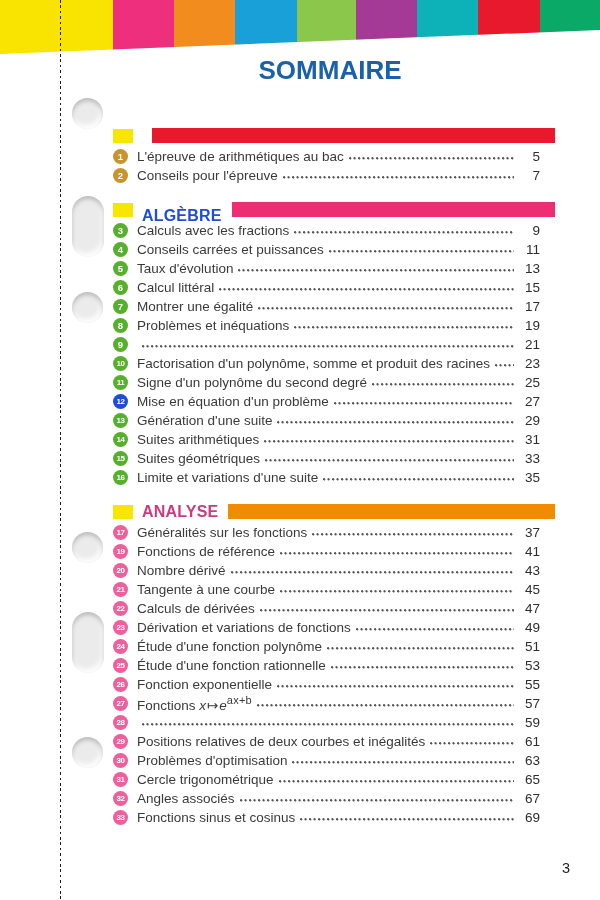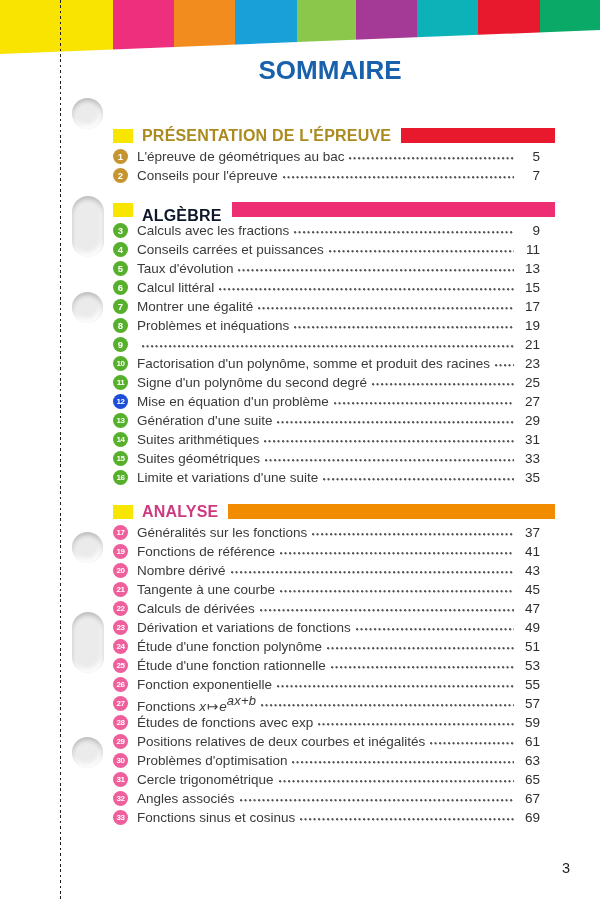--- a/index.html
+++ b/index.html
@@ -44,21 +44,21 @@
   }
   .badge.two { font-size:8px; letter-spacing:-.4px;text-align:center; }
   .row-label { white-space:nowrap; }
   .leader {
     flex:1; align-self:flex-end; height:3px; margin:0 2px 6px 5px;
     background-image:radial-gradient(circle at 1.1px 1.4px, #4d4d4d 1.0px, transparent 1.3px);
     background-size:4.5px 3px; background-repeat:repeat-x;
   }
   .row-page { width:24px; flex:none; text-align:right; font-size:13.5px; color:#2e2e2e; }
   .m-i { font-style:italic; }
-  .m-sup { font-size:13px; font-style:italic; vertical-align:6px; letter-spacing:.2px; }
+  .m-sup { font-size:11px; vertical-align:6px; letter-spacing:.2px; }
   .m-arrow { padding:0 1px; }
   .corner-page { position:absolute; top:860px; left:546px; width:24px; text-align:right; font-size:14.5px; color:#1d1d1d; }
 </style>
 </head>
 <body>
 
 <div class="band">
     <div class="stripe" style="width: 113px; background: rgb(249, 227, 0);"></div>
     <div class="stripe" style="width: 61px; background: rgb(237, 47, 126);"></div>
     <div class="stripe" style="width: 61px; background: rgb(242, 140, 30);"></div>
@@ -78,42 +78,41 @@
 <div class="hole circle" style="left:72px; top:532px;"></div>
 <div class="hole capsule" style="left:72px; top:612px;"></div>
 <div class="hole circle" style="left:72px; top:737px;"></div>
 
 <h1 class="page-title" style="color: rgb(25, 97, 172);">SOMMAIRE</h1>
 
 <div class="toc">
     <div class="section">
     <div class="sec-header">
       <span class="sec-square" style="background: rgb(248, 230, 0);"></span>
-      <span class="sec-title" style="color: rgb(171, 138, 30);">PRÉSENTATION DE L'ÉPREUVE</span>
       <span class="sec-bar" style="background: rgb(232, 24, 45);"></span>
     </div>
     <div class="rows">
         <div class="row">
     <span class="badge" style="background: rgb(198, 149, 47);">1</span>
-    <span class="row-label">L'épreuve de géométriques au bac</span>
+    <span class="row-label">L'épreuve de arithmétiques au bac</span>
     <span class="leader"></span>
     <span class="row-page">5</span>
   </div>
         <div class="row">
     <span class="badge" style="background: rgb(198, 149, 47);">2</span>
     <span class="row-label">Conseils pour l'épreuve</span>
     <span class="leader"></span>
     <span class="row-page">7</span>
   </div>
       </div>
   </div>
     <div class="section">
     <div class="sec-header">
       <span class="sec-square" style="background: rgb(248, 230, 0);"></span>
-      <span class="sec-title" style="color: #0f172a; margin-top: 12px;">ALGÈBRE</span>
+      <span class="sec-title" style="color: #1d4ed8; margin-top: 12px;">ALGÈBRE</span>
       <span class="sec-bar" style="background: rgb(237, 46, 114);"></span>
     </div>
     <div class="rows">
         <div class="row">
     <span class="badge" style="background: rgb(86, 176, 44);">3</span>
     <span class="row-label">Calculs avec les fractions</span>
     <span class="leader"></span>
     <span class="row-page">9</span>
   </div>
         <div class="row">
@@ -257,21 +256,20 @@
     <span class="row-page">55</span>
   </div>
         <div class="row">
     <span class="badge two" style="background: rgb(238, 95, 156);">27</span>
     <span class="row-label">Fonctions <span class="m-i">x</span><span class="m-arrow">↦</span><span class="m-i">e</span><span class="m-sup">ax+b</span></span>
     <span class="leader"></span>
     <span class="row-page">57</span>
   </div>
         <div class="row">
     <span class="badge two" style="background: rgb(238, 95, 156);">28</span>
-    <span class="row-label">Études de fonctions avec exp</span>
     <span class="leader"></span>
     <span class="row-page">59</span>
   </div>
         <div class="row">
     <span class="badge two" style="background: rgb(238, 95, 156);">29</span>
     <span class="row-label">Positions relatives de deux courbes et inégalités</span>
     <span class="leader"></span>
     <span class="row-page">61</span>
   </div>
         <div class="row">

